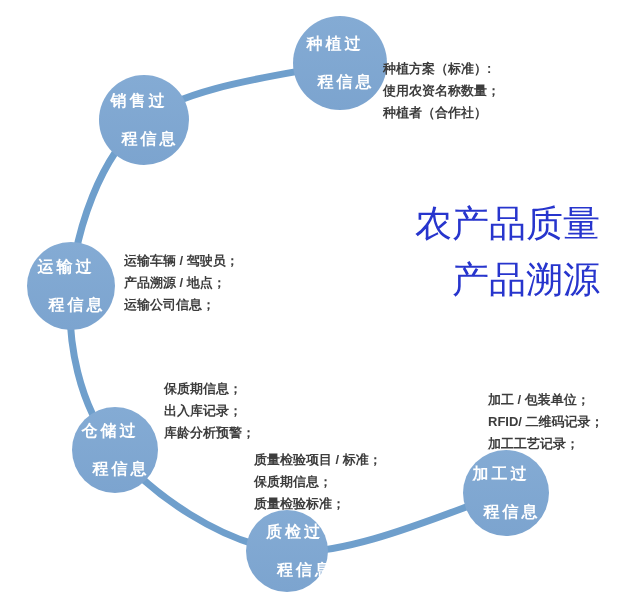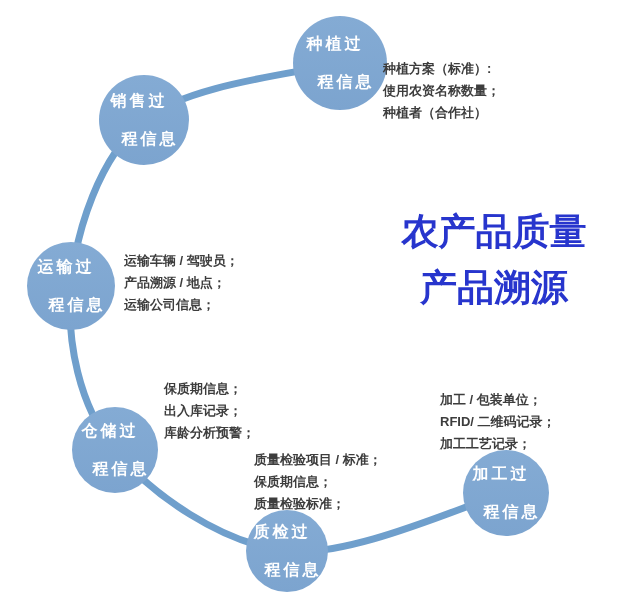--- a/index.html
+++ b/index.html
@@ -44,47 +44,47 @@
     line-height: 26px;
     text-align: center;
     gap: 12px;
   }
   .node .l1 { transform: translateX(-5px); }
   .node .l2 { transform: translateX(6px); }
   .node-planting   { left: 293px; top: 16px;  width: 94px; height: 94px; }
   .node-sales      { left: 99px;  top: 75px;  width: 90px; height: 90px; }
   .node-transport  { left: 27px;  top: 242px; width: 88px; height: 88px; }
   .node-warehouse  { left: 72px;  top: 407px; width: 86px; height: 86px; }
-  .node-quality    { left: 246px; top: 510px; width: 82px; height: 82px; }
+  .node-quality    { left: 246px; top: 510px; width: 82px; height: 82px; align-items: flex-end; }
   .node-processing { left: 463px; top: 450px; width: 86px; height: 86px; text-align: center; }
 
   .notes {
     position: absolute;
     color: var(--note-text);
     font-weight: bold;
     font-size: 13px;
     line-height: 22px;
     white-space: nowrap;
   }
   .notes-planting   { left: 383px; top: 58px; }
   .notes-sales      { left: 194px; top: 118px; }
   .notes-transport  { left: 124px; top: 250px; }
   .notes-warehouse  { left: 164px; top: 378px; }
   .notes-quality    { left: 254px; top: 449px; }
-  .notes-processing { left: 440px; top: 389px; }
+  .notes-processing { left: 488px; top: 389px; }
 
   .title {
     position: absolute;
     left: 388px;
-    top: 204px;
+    top: 196px;
     width: 212px;
-    text-align: center;
+    text-align: right;
     color: var(--title-text);
     font-size: 37px;
-    font-weight: bold;
+    font-weight: normal;
     line-height: 56px;
     white-space: nowrap;
   }
 </style>
 </head>
 <body>
 
 <div class="canvas">
 
   <svg class="arc-layer" width="639" height="598" viewBox="0 0 639 598">

